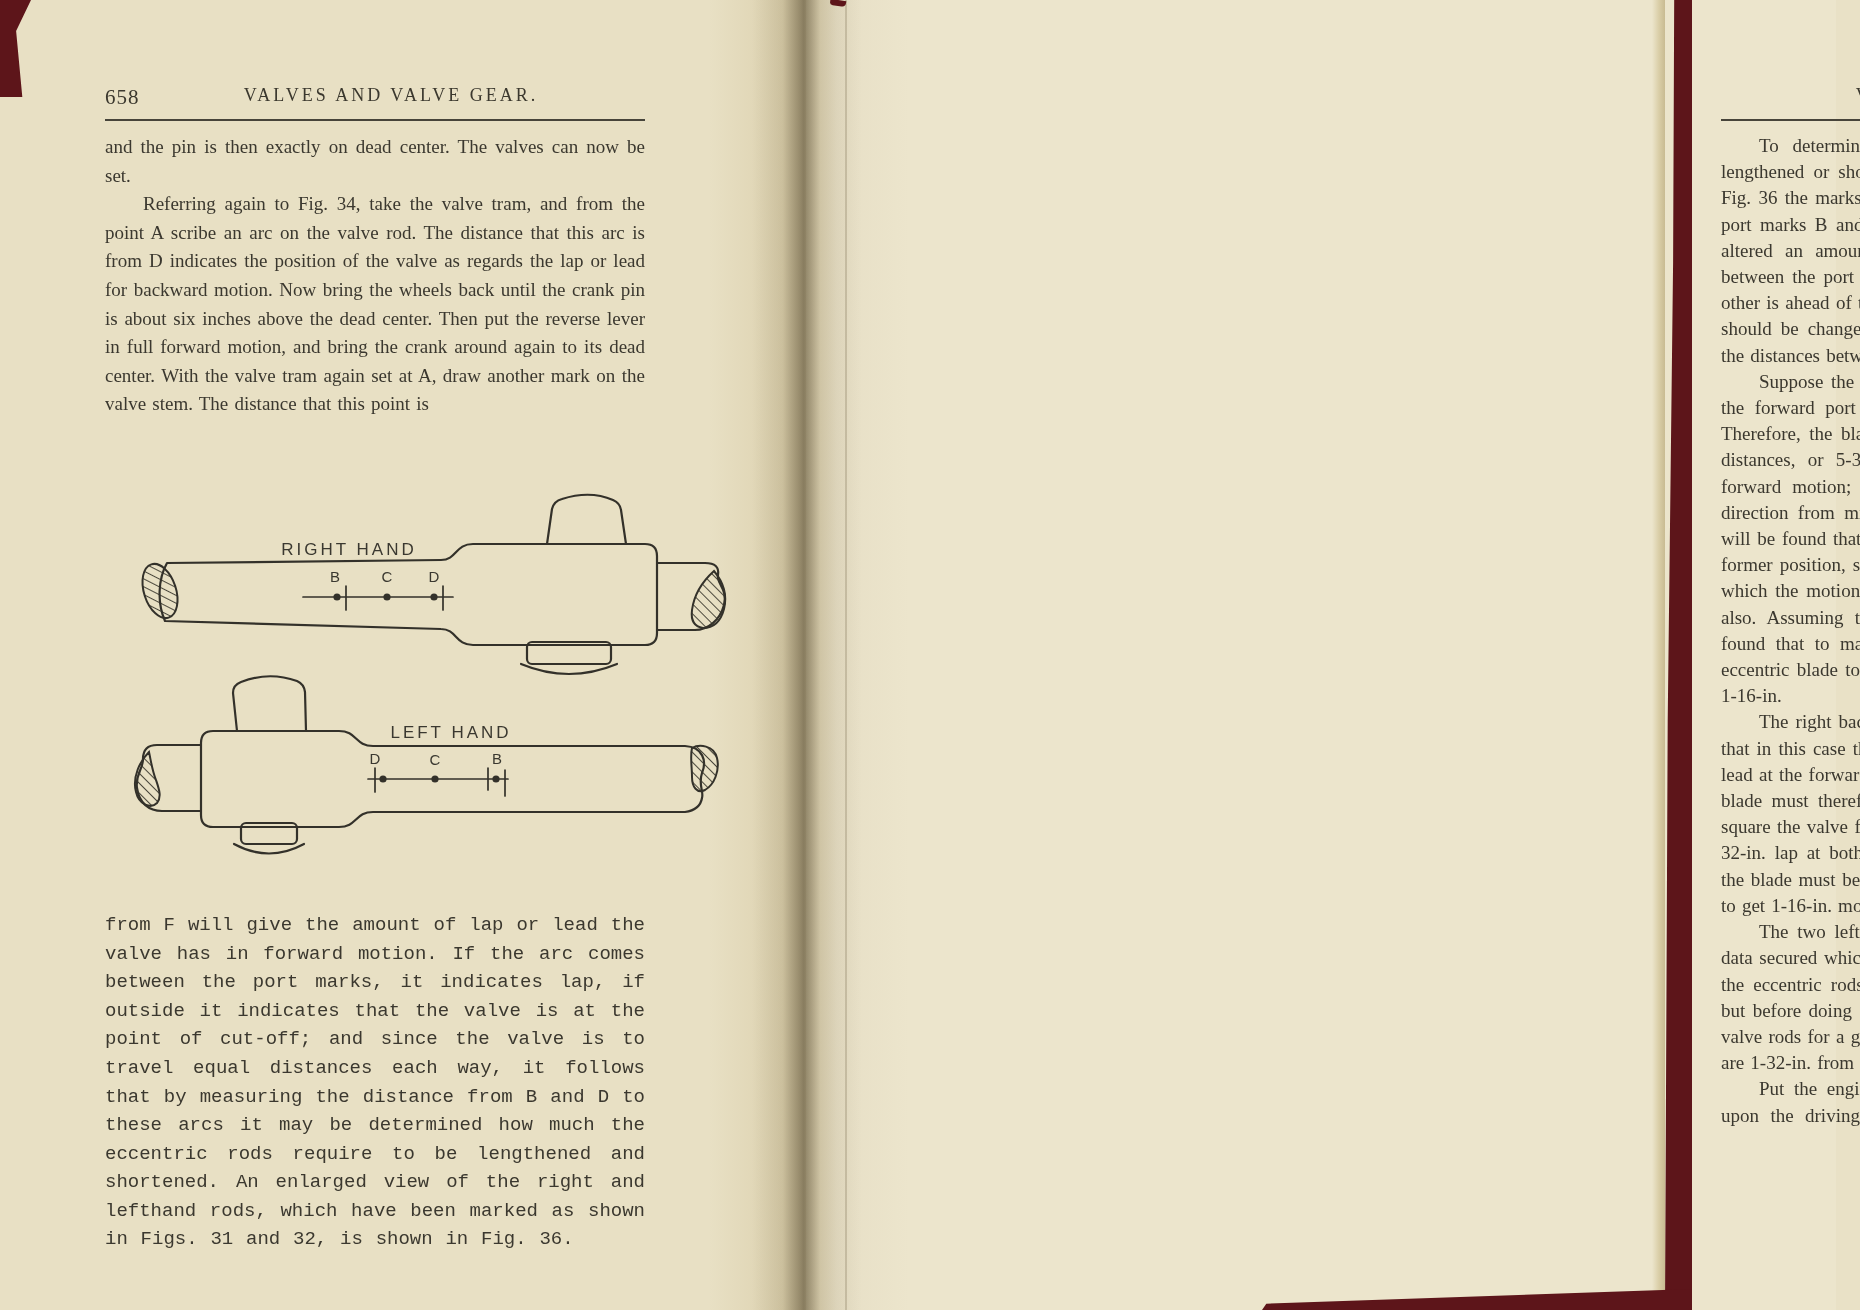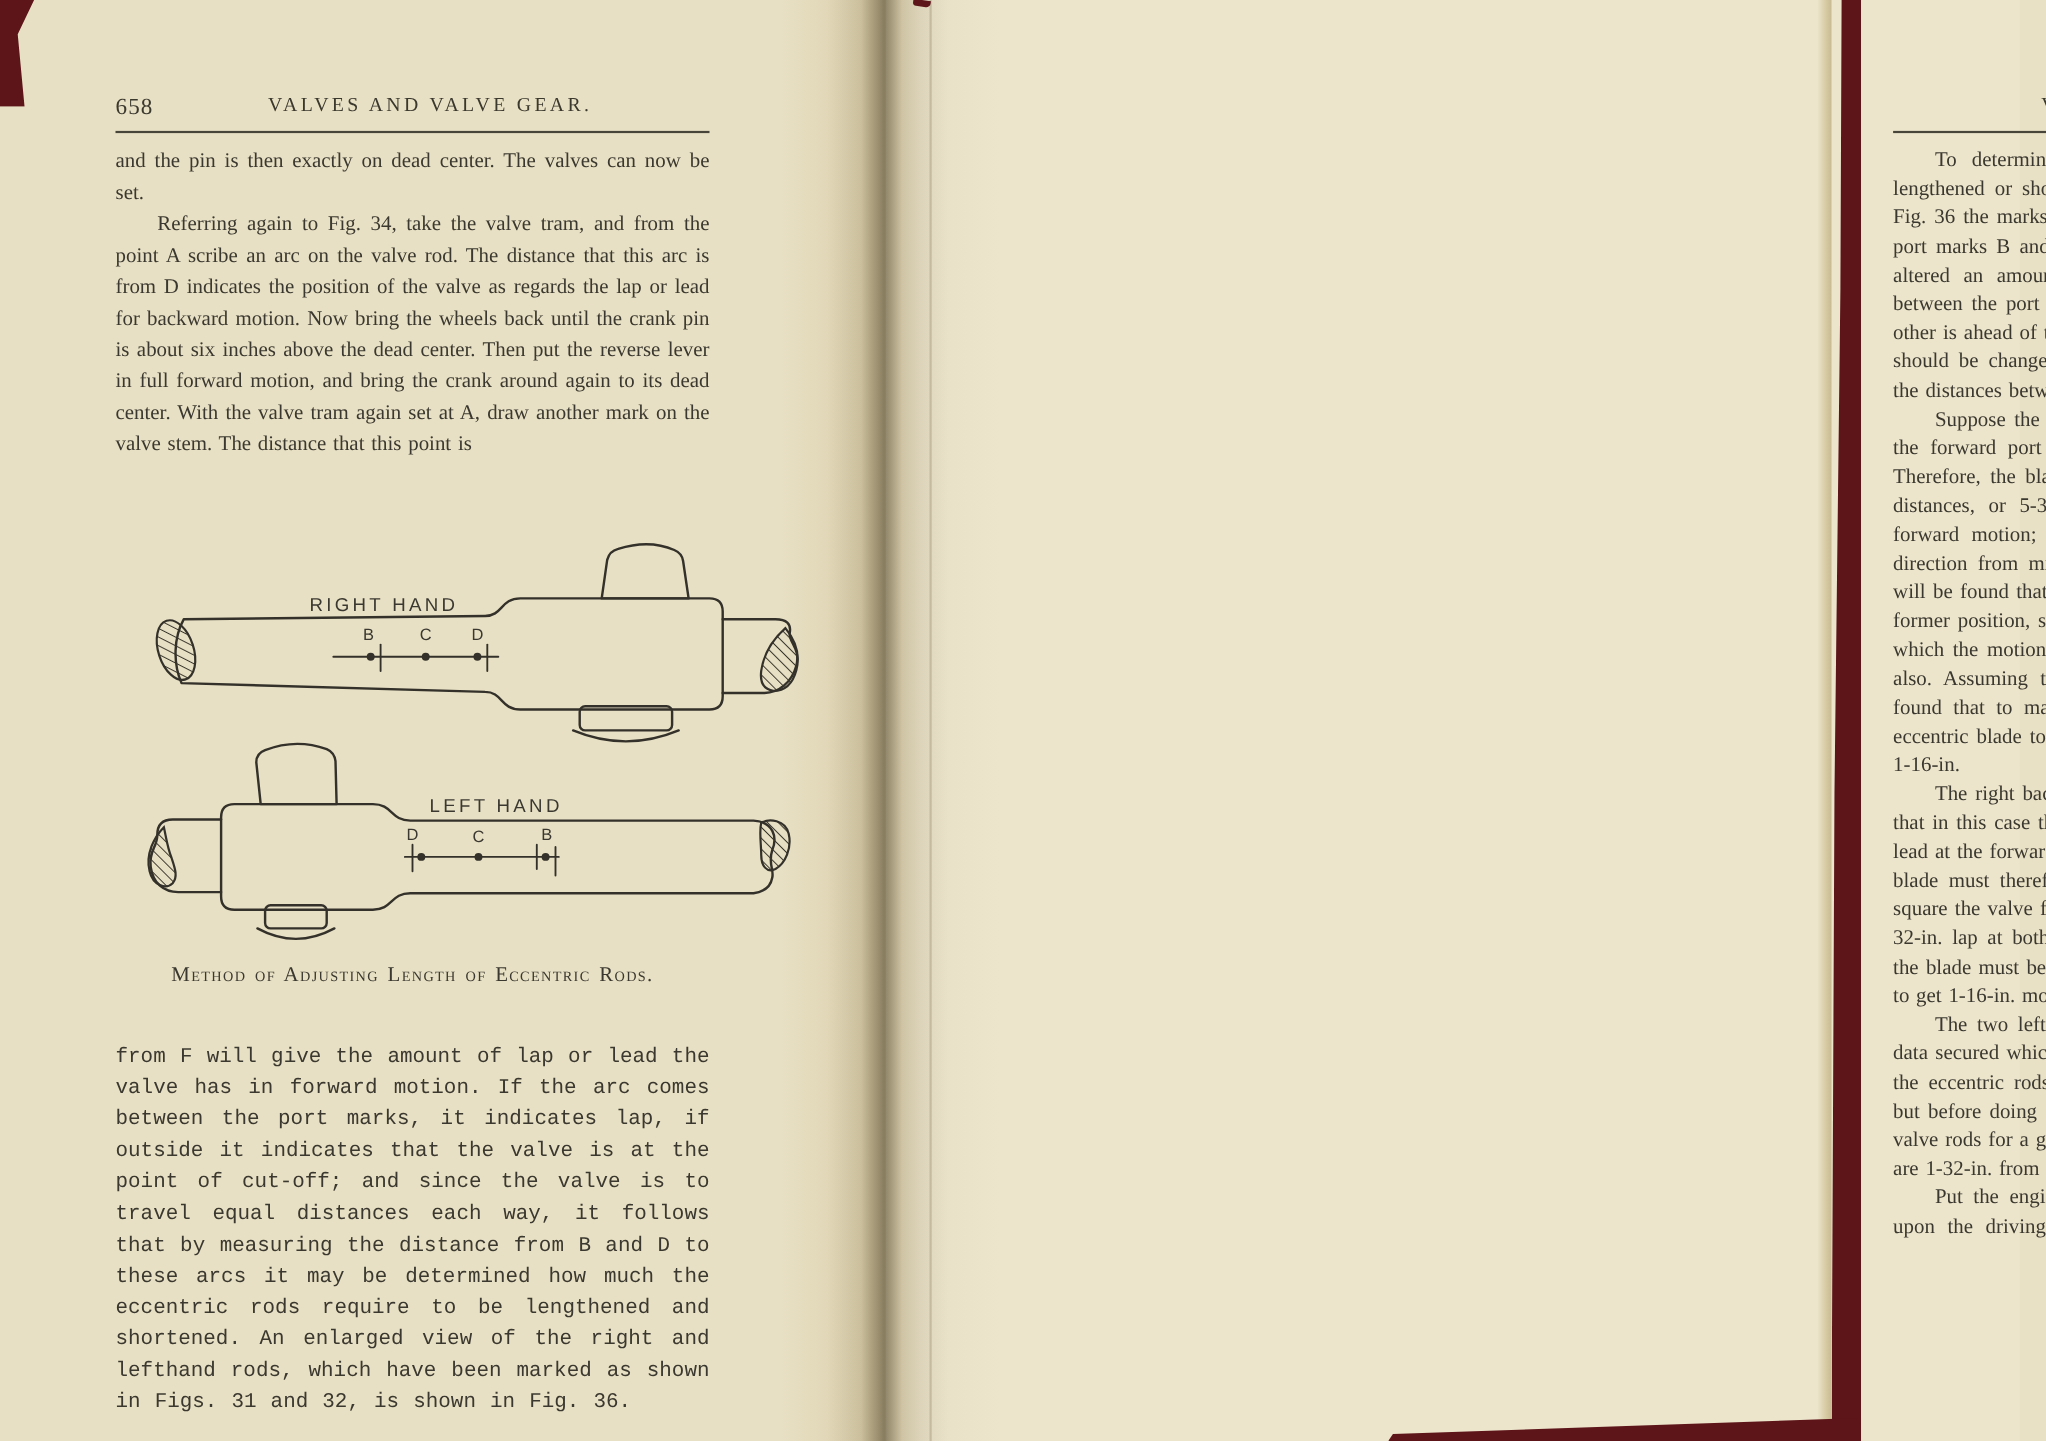--- a/index.html
+++ b/index.html
@@ -168,21 +168,20 @@
             <circle class="fig-dot" cx="280" cy="358" r="3.6"></circle>
             <circle class="fig-dot" cx="332" cy="358" r="3.6"></circle>
             <circle class="fig-dot" cx="393" cy="358" r="3.6"></circle>
             <text class="mark-label" x="272" y="343">D</text>
             <text class="mark-label" x="332" y="344">C</text>
             <text class="mark-label" x="394" y="343">B</text>
           </g>
         </svg>
       </div>
 
-      <div class="fig-subcaption">Method of Adjusting Length of Eccentric Rods.</div>
 
       <p class="para pl after-fig">from F will give the amount of lap or lead the valve has in forward motion.  If the arc comes between the port marks, it indicates lap, if outside it indicates that the valve is at the point of cut-off; and since the valve is to travel equal distances each way, it follows that by measuring the distance from B and D to these arcs it may be determined how much the eccentric rods require to be lengthened and shortened.  An enlarged view of the right and lefthand rods, which have been marked as shown in Figs. 31 and 32, is shown in Fig. 36.</p>
     </div>
   </div>
 
   <div class="page page-right">
     <div class="content content-right">
       <div class="running-head">
         <span class="head-title">VALVES AND VALVE GEAR.</span>
 

